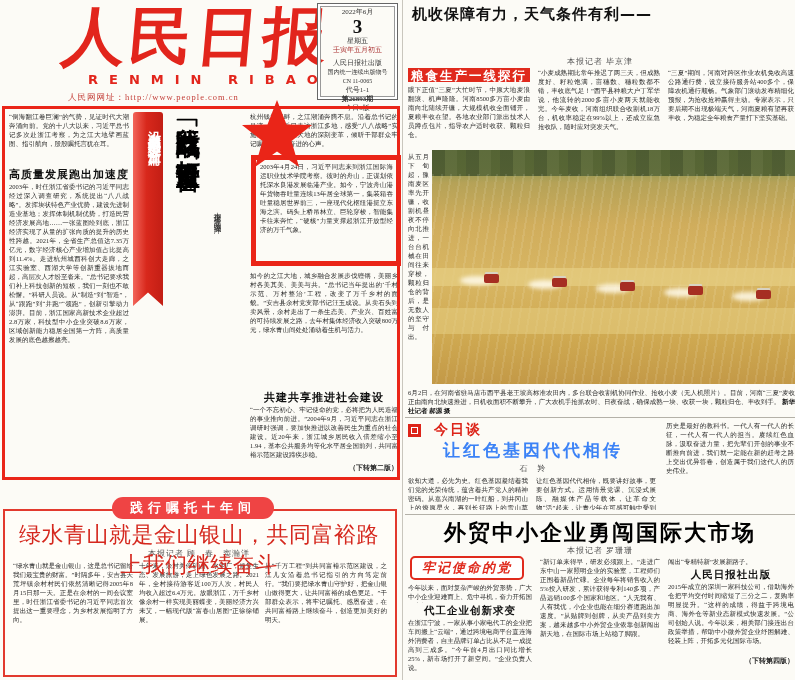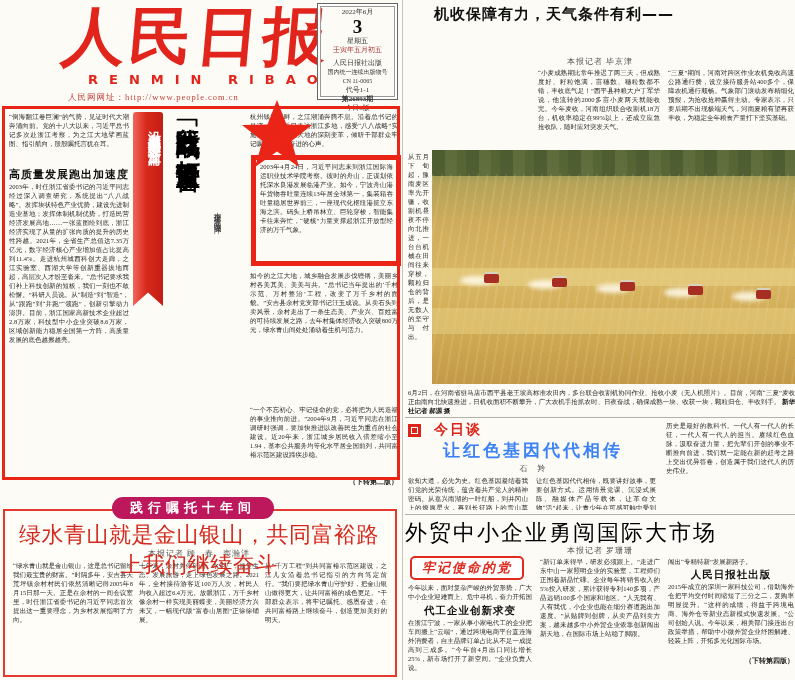--- a/index.html
+++ b/index.html
@@ -25,21 +25,21 @@
   .website { left:68px; top:92px; color:#c4403a; font-size:8.5px; letter-spacing:1px; }
   .datebox { left:317px; top:3px; width:81px; height:97px;
     border:1px solid #666; box-shadow:0 0 0 2px #fff inset, 0 0 0 3px #999 inset;
     text-align:center; padding-top:4px; font-size:7px; line-height:9px; color:#333; }
   .datebox .day { font-size:19px; font-weight:bold; line-height:20px; color:#111; }
 
   .divider-v { left:402px; top:0; width:1px; height:680px; background:#c9c6bd; }
   .hr { height:1px; background:#b4b1a8; }
 
   
-  .kicker { left:434px; top:5px; font-weight:bold; font-size:15px; letter-spacing:1px; color:#111; }
+  .kicker { left:412px; top:5px; font-weight:bold; font-size:15px; letter-spacing:1px; color:#111; }
   .henan-headline { left:405px; top:22px; width:390px; text-align:center;
     font-weight:900; font-size:29px; letter-spacing:4px; color:#000; }
   .byline { color:#555; font-size:8px; text-align:center; letter-spacing:1px; }
   .tag-red { display:block; background:#e02a1d; color:#fff; font-weight:bold;
     font-size:12.5px; text-align:center; letter-spacing:2px; padding:2.5px 0;
     margin-bottom:3px; }
 
   
   .photo { left:432px; top:150px; width:363px; height:234px; overflow:hidden;
     background:linear-gradient(180deg,#77864d 0%,#8c9653 7%,#b5a257 14%,#d0ad5c 32%,#d8b663 55%,#cfa951 80%,#c39947 100%); }
@@ -58,22 +58,22 @@
   
   .jr-head { left:408px; top:421px; display:flex; align-items:center; gap:13px; }
   .jr-logo { width:13px; height:13px; background:#dd2419; display:inline-block; position:relative; }
   .jr-logo::after { content:""; position:absolute; left:3px; top:3px; right:3px; bottom:3px; border:1.5px solid #fff; }
   .jr-label { color:#dd2419; font-weight:900; font-size:14px; letter-spacing:2px; }
   .jr-title { left:408px; top:439px; width:250px; text-align:center;
     font-weight:900; font-size:17px; letter-spacing:3px; color:#3b82f6; }
   .jr-byline { left:408px; top:463px; width:250px; }
 
   
-  .trade-headline { left:405px; top:518px; width:390px; 
-    font-weight:400; font-size:22px; letter-spacing:2px; color:#000; }
+  .trade-headline { left:405px; top:518px; width:390px; text-align:center;
+    font-weight:700; font-size:22px; letter-spacing:2px; color:#000; }
   .tag-outline { left:410px; top:556px; display:inline-block; border:2px solid #e02a1d;
     border-radius:5px; color:#e02a1d; font-weight:900; font-style:italic;
     font-size:13px; letter-spacing:2px; padding:1px 10px; background:#fff; }
   .subhead-sm { font-weight:900; font-size:10.5px; text-align:center; color:#111; letter-spacing:1px; }
   .jump { font-weight:bold; font-size:7px; text-align:right; color:#222; }
 
   
   .anno-box1 { left:2px; top:106px; width:398px; height:374px; border:3px solid #ea2518; z-index:4; pointer-events:none; }
   .anno-box2 { left:251px; top:155px; width:150px; height:111px; border:5px solid #ea2518; z-index:5; pointer-events:none; }
   .anno-star { left:241px; top:100px; z-index:6; }
@@ -88,21 +88,21 @@
     color:#000; line-height:44px; }
   .zh-byline { left:212px; top:206px; height:140px; writing-mode:vertical-rl;
     font-size:7.5px; color:#333; letter-spacing:1px; }
   .left-subhead { left:8px; top:167px; width:122px; text-align:center;
     font-weight:900; font-size:11px; color:#111; letter-spacing:1px; }
   .center-subhead { left:250px; top:390px; width:148px; text-align:center;
     font-weight:900; font-size:11px; color:#111; letter-spacing:1px; }
 
   
   .decade-box { left:3px; top:509px; width:394px; height:168px; border:2.5px solid #e23a2e; background:#fffdf8; }
-  .decade-tag { left:112px; top:497px; background:#be185d; color:#fff; font-weight:bold;
+  .decade-tag { left:112px; top:497px; background:#ef4444; color:#fff; font-weight:bold;
     font-size:13px; letter-spacing:5px; padding:2px 18px; border-radius:11px; z-index:7; }
   .decade-headline { left:8px; top:520px; width:382px; text-align:center;
     font-weight:400; font-size:22px; color:#d5281e; letter-spacing:0.5px; z-index:7; }
 </style>
 </head>
 <body>
 
 <div class="page">
 
   <div class="abs logo">人民日报</div>
@@ -119,20 +119,24 @@
     <div>代号1-1</div>
     <div style="font-weight:bold;">第26893期</div>
     <div>今日8版</div>
   </div>
 
   <div class="abs divider-v"></div>
 
   <div class="abs kicker hsans">机收保障有力，天气条件有利——</div>
   <div class="abs byline" style="left:405px;top:56px;width:390px;">本报记者 毕京津</div>
 
+  <div class="abs body-txt" style="left:408px;top:68px;width:122px;height:80px;">
+    <span class="tag-red hsans">粮食生产一线探行</span>
+    <span>眼下正值“三夏”大忙时节，中原大地麦浪翻滚、机声隆隆。河南8500多万亩小麦由南向北陆续开镰，大规模机收全面铺开，夏粮丰收在望。各地农业部门派出技术人员蹲点包片，指导农户适时收获、颗粒归仓。</span>
+  </div>
   <div class="abs body-txt" style="left:538px;top:68px;width:122px;height:80px;">“小麦成熟期比常年推迟了两三天，但成熟度好、籽粒饱满，亩穗数、穗粒数都不错，丰收底气足！”西平县种粮大户丁军华说，他流转的2000多亩小麦两天就能收完。今年麦收，河南组织联合收割机18万台，机收率稳定在99%以上，还成立应急抢收队，随时应对突发天气。</div>
   <div class="abs body-txt" style="left:668px;top:68px;width:126px;height:80px;">“三夏”期间，河南对跨区作业农机免收高速公路通行费，设立接待服务站400多个，保障农机通行顺畅。气象部门滚动发布精细化预报，为抢收抢种赢得主动。专家表示，只要后期不出现极端天气，河南夏粮有望再获丰收，为稳定全年粮食产量打下坚实基础。</div>
   <div class="abs body-txt" style="left:408px;top:152px;width:21px;height:232px;">从五月下旬起，豫南麦区率先开镰，收割机昼夜不停向北推进，一台台机械在田间往来穿梭，颗粒归仓的背后，是无数人的坚守与付出。</div>
 
   <div class="abs photo">
     <div class="trees"></div>
     <div class="field-tex"></div>
     <div class="cutband" style="top:118px;height:18px;"></div>
     <div class="cutband" style="top:158px;height:26px;opacity:.55;"></div>
     <div class="dust" style="left:28px;top:126px;"></div>
@@ -181,22 +185,23 @@
   <div class="abs left-subhead hsans">高质量发展跑出加速度</div>
   <div class="abs body-txt" style="left:9px;top:182px;width:120px;height:294px;">2003年，时任浙江省委书记的习近平同志经过深入调查研究，系统提出“八八战略”。发挥块状特色产业优势，建设先进制造业基地；发挥体制机制优势，打造民营经济发展高地……一张蓝图绘到底，浙江经济实现了从量的扩张向质的提升的历史性跨越。2021年，全省生产总值达7.35万亿元，数字经济核心产业增加值占比提高到11.4%。走进杭州城西科创大走廊，之江实验室、西湖大学等创新重器拔地而起，高层次人才纷至沓来。“总书记要求我们补上科技创新的短板，我们一刻也不敢松懈。”科研人员说。从“制造”到“智造”，从“跟跑”到“并跑”“领跑”，创新引擎动力澎湃。目前，浙江国家高新技术企业超过2.8万家，科技型中小企业突破8.6万家，区域创新能力稳居全国第一方阵，高质量发展的底色越擦越亮。</div>
 
   <div class="abs ribbon hsans">沿着总书记的足迹·浙江篇</div>
   <div class="abs zh-headline hsans">践行「八八战略」　打造「重要窗口」</div>
   <div class="abs zh-byline">本报记者 江南 窦瀚洋</div>
 
   <div class="abs body-txt" style="left:250px;top:112px;width:148px;height:42px;">杭州钱塘江畔，之江潮涌奔腾不息。沿着总书记的足迹，记者近日走访浙江多地，感受“八八战略”实施近20年来之江大地的深刻变革，倾听干部群众牢记嘱托、感恩奋进的心声。</div>
   <div class="abs body-txt" style="left:260px;top:162px;width:133px;height:98px;">2003年4月24日，习近平同志来到浙江国际海运职业技术学院考察。彼时的舟山，正谋划依托深水良港发展临港产业。如今，宁波舟山港年货物吞吐量连续13年居全球第一，集装箱吞吐量稳居世界前三，一座现代化枢纽港挺立东海之滨。码头上桥吊林立、巨轮穿梭，智能集卡往来奔忙，“硬核”力量支撑起浙江开放型经济的万千气象。</div>
   <div class="abs body-txt" style="left:250px;top:271px;width:148px;height:117px;">如今的之江大地，城乡融合发展步伐铿锵，美丽乡村各美其美、美美与共。“总书记当年提出的‘千村示范、万村整治’工程，改变了万千乡村的面貌。”安吉县余村党支部书记汪玉成说。从卖石头到卖风景，余村走出了一条生态美、产业兴、百姓富的可持续发展之路，去年村集体经济收入突破800万元，绿水青山间处处涌动着生机与活力。</div>
+  <div class="abs center-subhead hsans">共建共享推进社会建设</div>
   <div class="abs body-txt" style="left:250px;top:405px;width:148px;height:56px;">“一个不忘初心、牢记使命的党，必将把为人民造福的事业推向前进。”2004年9月，习近平同志在浙江调研时强调，要加快推进以改善民生为重点的社会建设。近20年来，浙江城乡居民收入倍差缩小至1.94，基本公共服务均等化水平居全国前列，共同富裕示范区建设蹄疾步稳。</div>
-  <div class="abs jump" style="left:250px;top:477px;width:148px;">（下转第二版）</div>
+  <div class="abs jump" style="left:250px;top:463px;width:148px;">（下转第二版）</div>
 
   <div class="abs anno-box1"></div>
   <div class="abs anno-box2"></div>
   <svg class="abs anno-star" width="72" height="70" viewBox="0 0 72 70">
     <polygon points="36,0 45.5,24.5 71,25 50.5,41 58,67 36,51.5 14,67 21.5,41 1,25 26.5,24.5" fill="#ea2518"></polygon>
   </svg>
 
   <div class="abs decade-box"></div>
   <div class="abs decade-tag hsans">践行嘱托十年间</div>
   <div class="abs decade-headline hsans">绿水青山就是金山银山，共同富裕路上我们继续奋斗</div>

